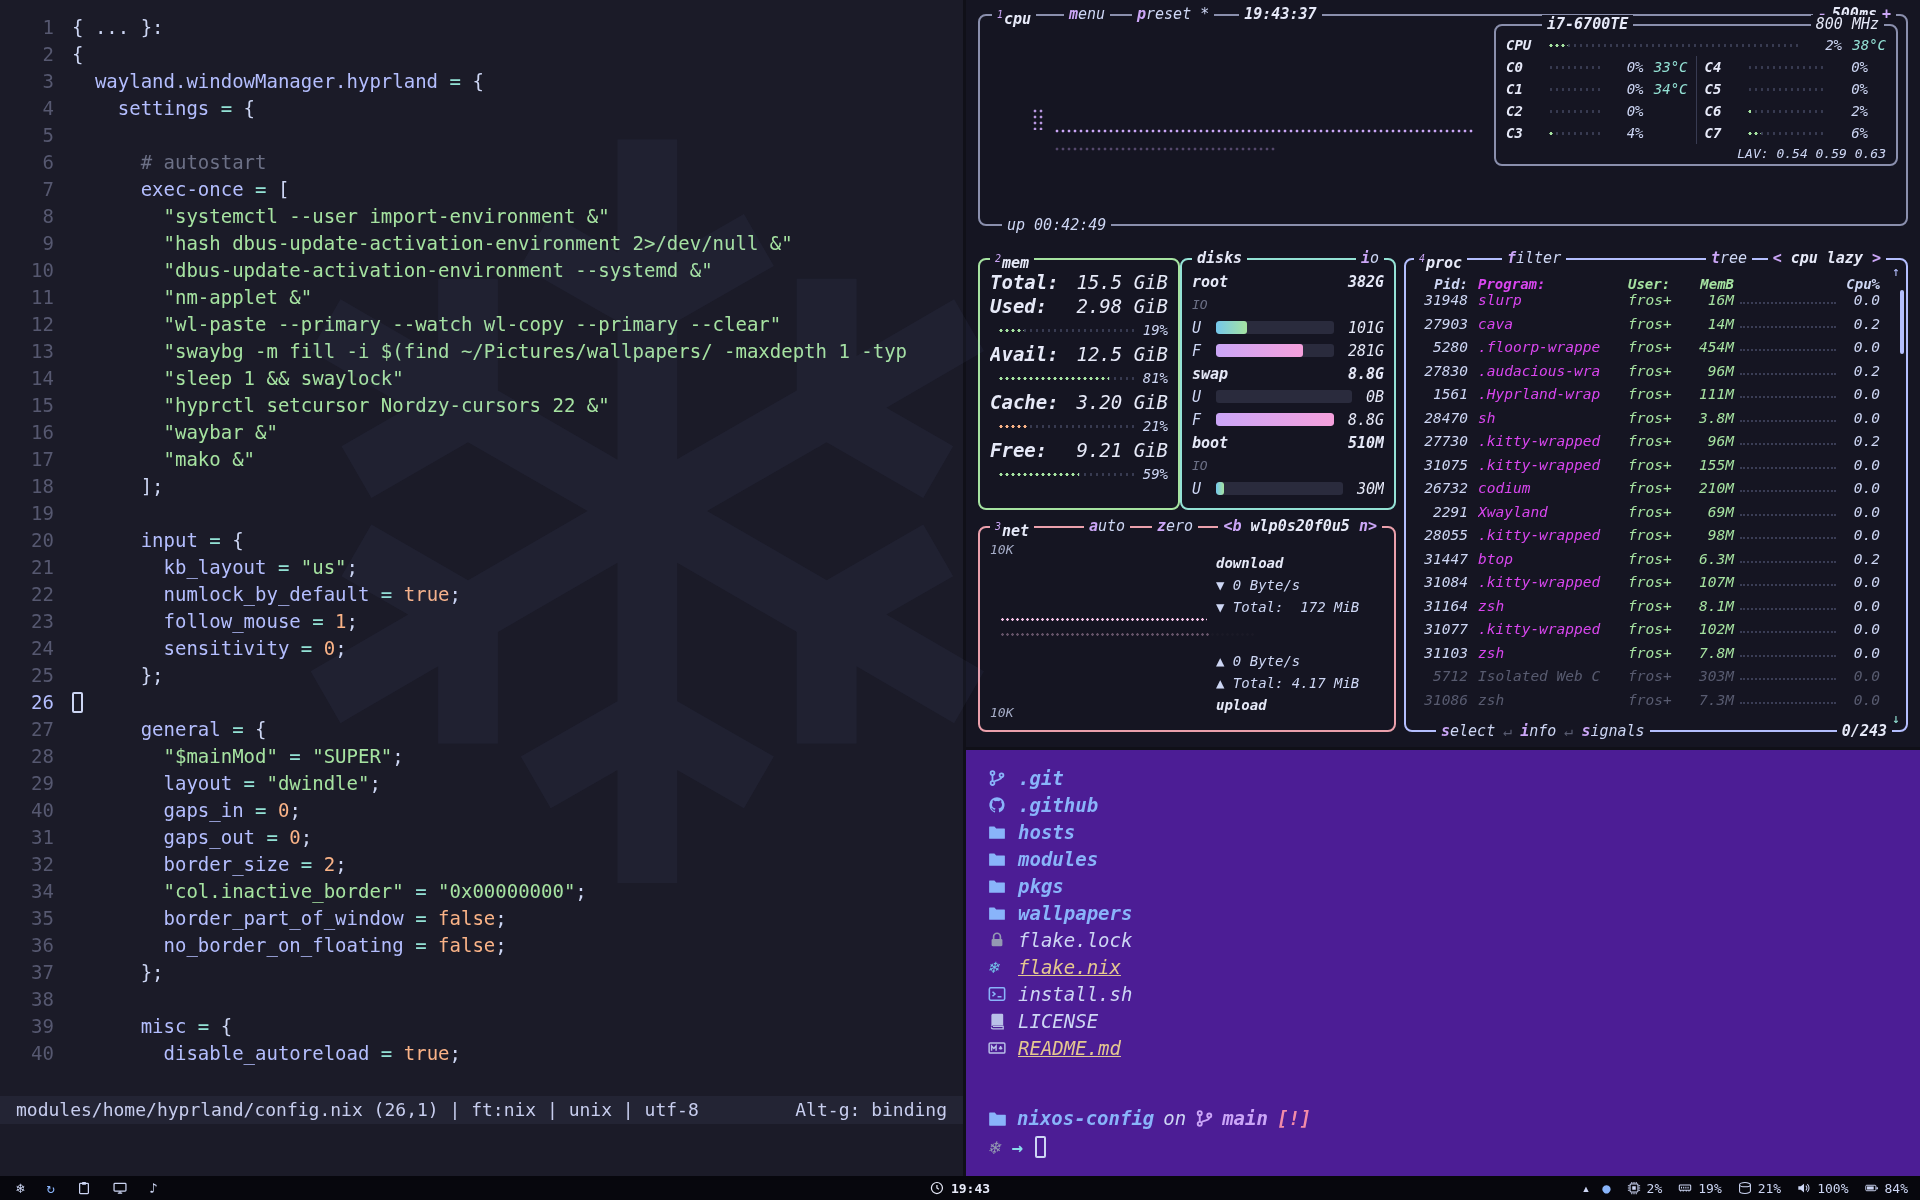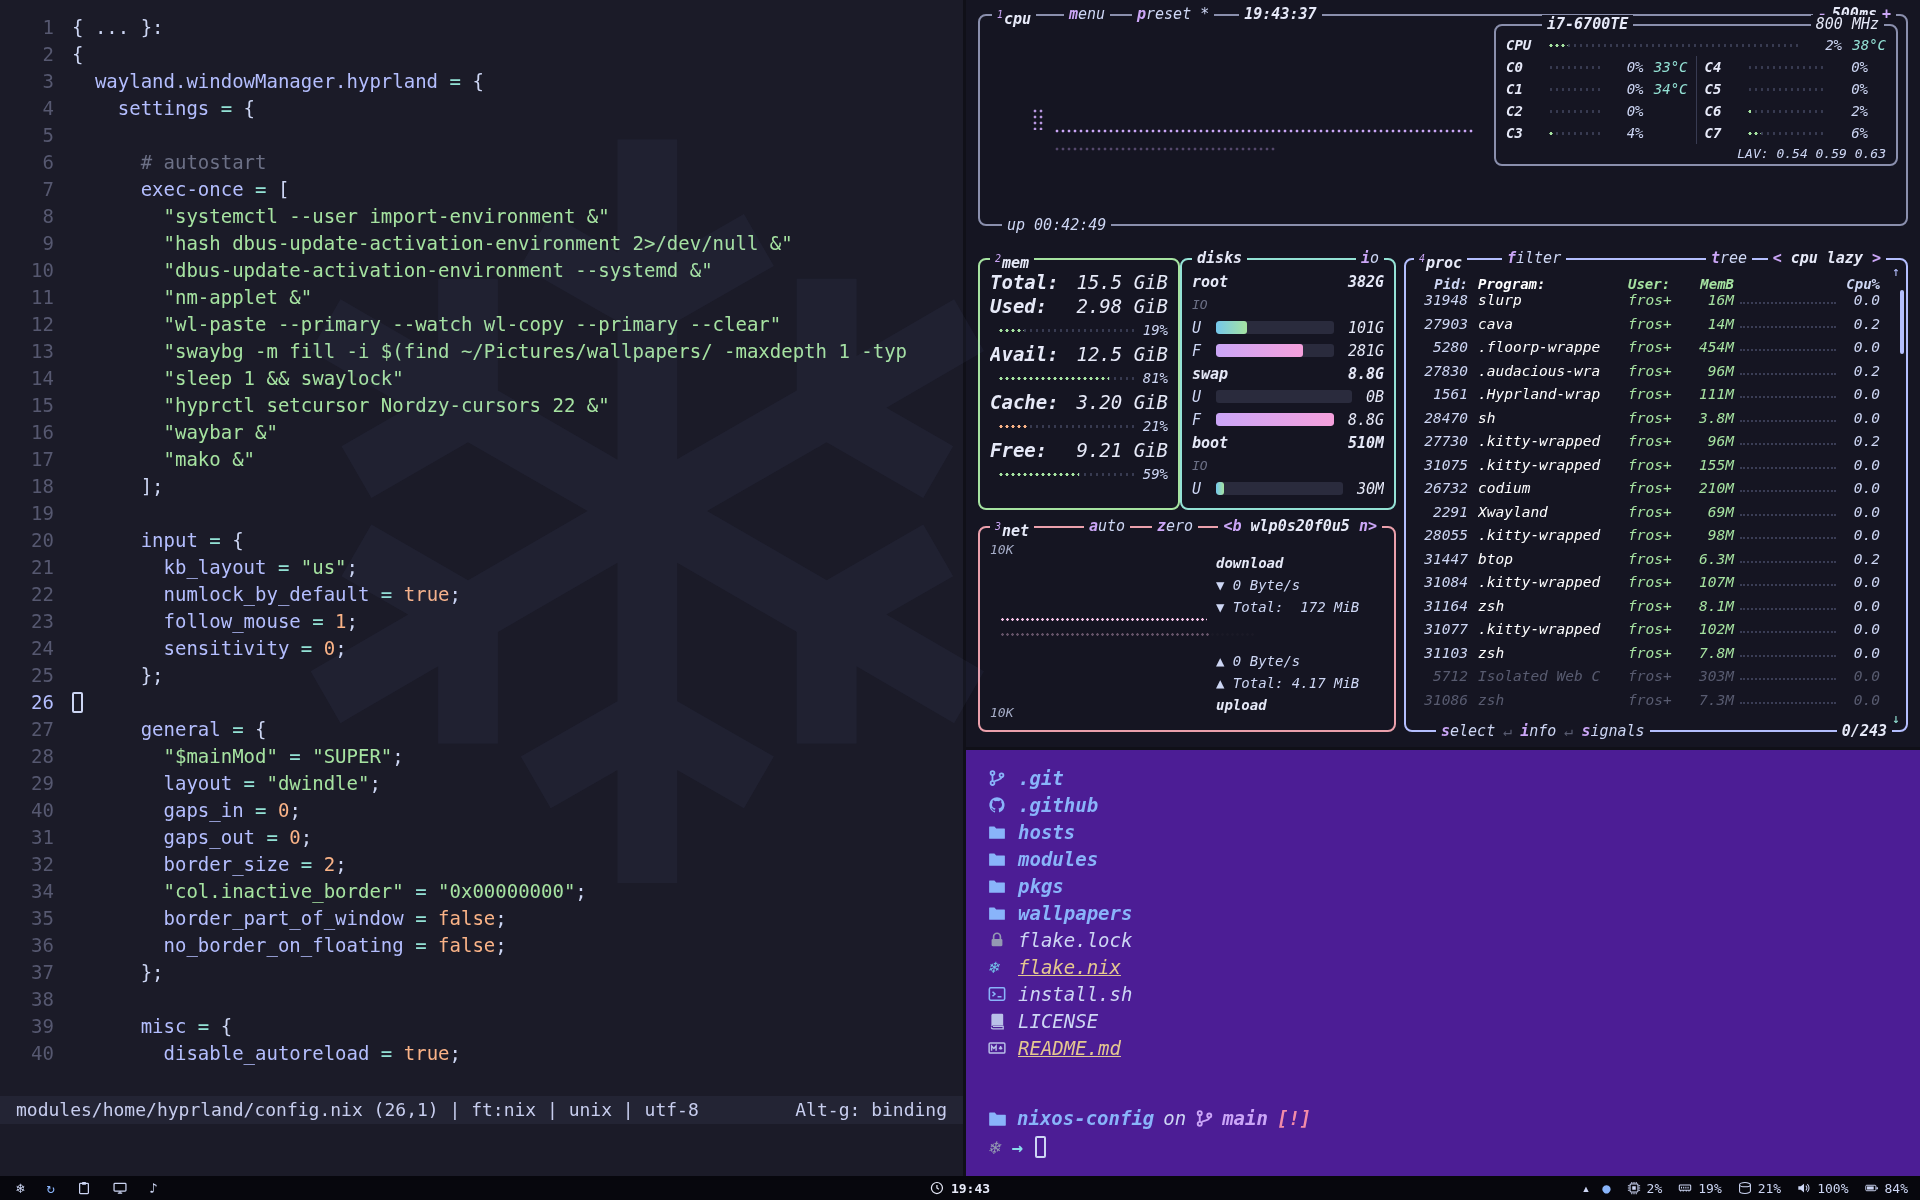--- a/index.html
+++ b/index.html
@@ -100,21 +100,21 @@
   font-size:14px;padding:2px 6px;display:flex;flex-direction:column;}
 .np-h{font-weight:bold;color:#e6e9f8;height:22px;line-height:22px;}
 .np-r{height:22px;line-height:22px;color:#cdd6f4;white-space:pre;}
 .np-gap{flex:1;}
 
 
 .proc-header{position:absolute;top:8px;left:10px;right:26px;display:flex;height:22px;font-size:14px;margin-top:8px;}
 .proc-rows{position:absolute;top:32px;left:10px;right:26px;bottom:10px;overflow:hidden;}
 .prow{display:flex;height:23.5px;font-size:14.5px;}
 .p-pid{width:52px;text-align:right;color:#cdd6f4;flex:none;}
-.p-prog{width:150px;margin-left:10px;color:#ffffff;flex:none;overflow:hidden;}
+.p-prog{width:150px;margin-left:10px;color:#d946ef;flex:none;overflow:hidden;}
 .p-user{width:56px;color:#a6e3a1;flex:none;}
 .p-mem{width:50px;text-align:right;color:#a6e3a1;flex:none;}
 .p-dots{flex:1;margin:0 6px;height:12px;border-bottom:2px dotted #3a3d55;}
 .p-fill{flex:1;}
 .p-cpu{width:38px;text-align:right;color:#cdd6f4;flex:none;}
 .prow.dim .p-pid,.prow.dim .p-prog,.prow.dim .p-user,.prow.dim .p-mem,.prow.dim .p-cpu{color:#585b70;}
 .sarr{position:absolute;right:6px;font-size:13px;}
 .sarr.up{top:4px;color:#b4befe;}
 .sarr.down{bottom:4px;color:#94e2d5;}
 .scrollthumb{position:absolute;right:2px;top:30px;width:4px;height:64px;background:#b4befe;border-radius:2px;}

